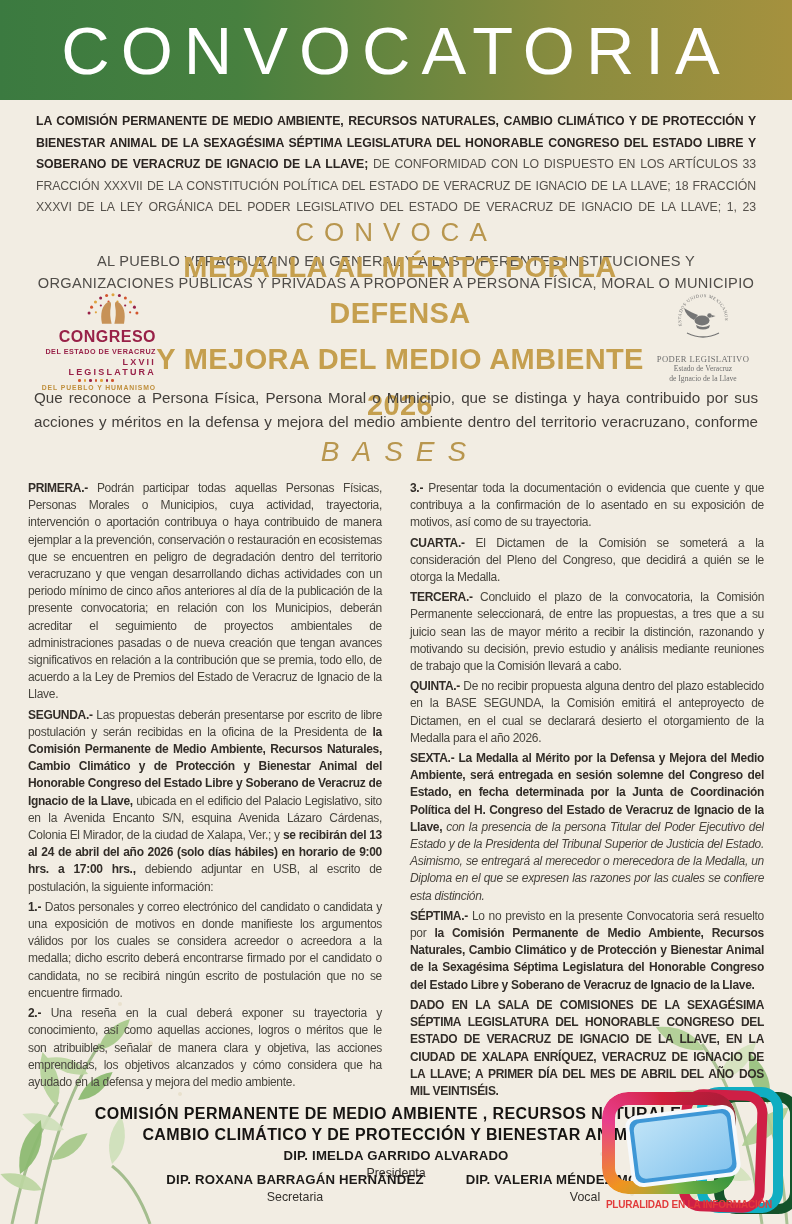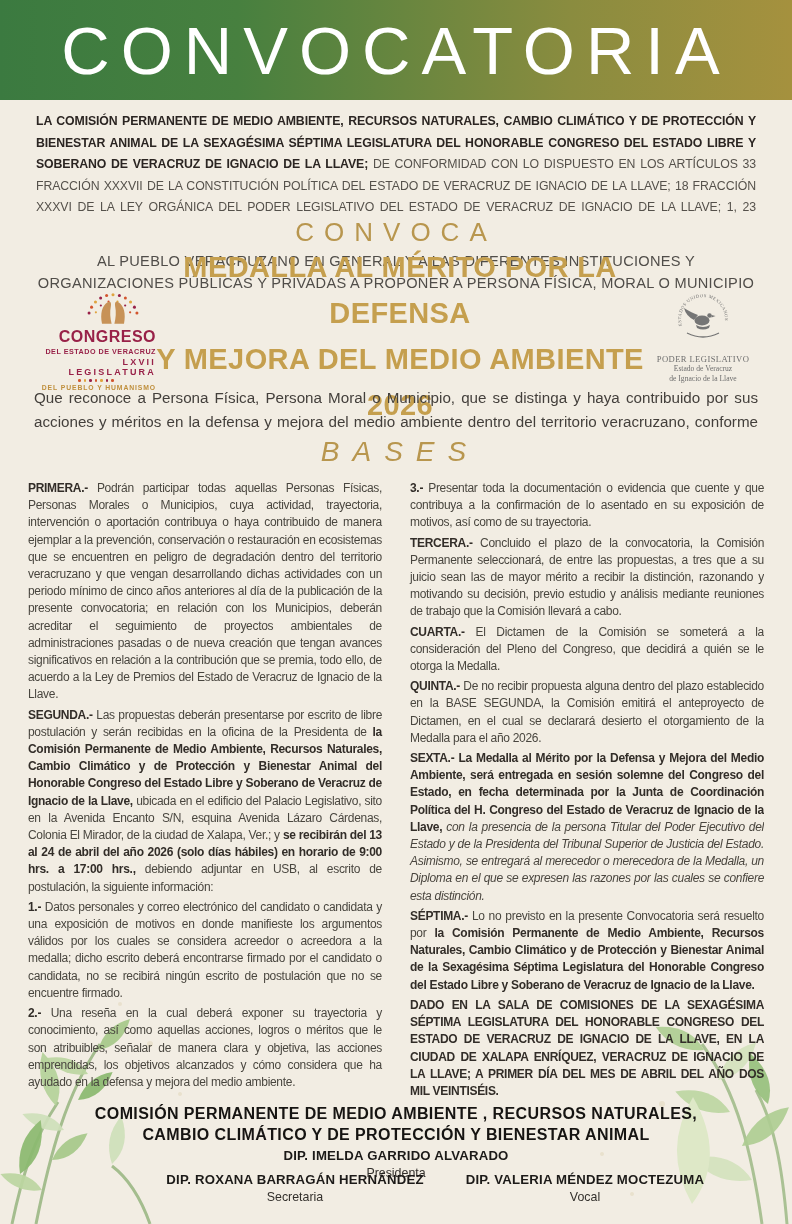--- a/index.html
+++ b/index.html
@@ -227,22 +227,22 @@
 
   <div class="cols">
     <div class="col">
       <p><span class="sg-b">PRIMERA.- </span><span class="sg-n">Podrán participar todas aquellas Personas Físicas, Personas Morales o Municipios, cuya actividad, trayectoria, intervención o aportación contribuya o haya contribuido de manera ejemplar a la prevención, conservación o restauración en ecosistemas que se encuentren en peligro de degradación dentro del territorio veracruzano y que vengan desarrollando dichas actividades con un periodo mínimo de cinco años anteriores al día de la publicación de la presente convocatoria; en relación con los Municipios, deberán acreditar el seguimiento de proyectos ambientales de administraciones pasadas o de nueva creación que tengan avances significativos en relación a la contribución que se premia, todo ello, de acuerdo a la Ley de Premios del Estado de Veracruz de Ignacio de la Llave.</span></p>
       <p><span class="sg-b">SEGUNDA.- </span><span class="sg-n">Las propuestas deberán presentarse por escrito de libre postulación y serán recibidas en la oficina de la Presidenta de </span><span class="sg-b">la Comisión Permanente de Medio Ambiente, Recursos Naturales, Cambio Climático y de Protección y Bienestar Animal del Honorable Congreso del Estado Libre y Soberano de Veracruz de Ignacio de la Llave, </span><span class="sg-n">ubicada en el edificio del Palacio Legislativo, sito en la Avenida Encanto S/N, esquina Avenida Lázaro Cárdenas, Colonia El Mirador, de la ciudad de Xalapa, Ver.; y </span><span class="sg-b">se recibirán del 13 al 24 de abril del año 2026 (solo días hábiles) en horario de 9:00 hrs. a 17:00 hrs., </span><span class="sg-n">debiendo adjuntar en USB, al escrito de postulación, la siguiente información:</span></p>
       <p><span class="sg-b">1.- </span><span class="sg-n">Datos personales y correo electrónico del candidato o candidata y una exposición de motivos en donde manifieste los argumentos válidos por los cuales se considera acreedor o acreedora a la medalla; dicho escrito deberá encontrarse firmado por el candidato o candidata, no se recibirá ningún escrito de postulación que no se encuentre firmado.</span></p>
       <p><span class="sg-b">2.- </span><span class="sg-n">Una reseña en la cual deberá exponer su trayectoria y conocimiento, así como aquellas acciones, logros o méritos que le son atribuibles, señalar de manera clara y objetiva, las acciones emprendidas, los objetivos alcanzados y cómo considera que ha ayudado en la defensa y mejora del medio ambiente.</span></p>
     </div>
     <div class="col">
       <p><span class="sg-b">3.- </span><span class="sg-n">Presentar toda la documentación o evidencia que cuente y que contribuya a la confirmación de lo asentado en su exposición de motivos, así como de su trayectoria.</span></p>
+      <p><span class="sg-b">CUARTA.- </span><span class="sg-n">El Dictamen de la Comisión se someterá a la consideración del Pleno del Congreso, que decidirá a quién se le otorga la Medalla.</span></p>
       <p><span class="sg-b">TERCERA.- </span><span class="sg-n">Concluido el plazo de la convocatoria, la Comisión Permanente seleccionará, de entre las propuestas, a tres que a su juicio sean las de mayor mérito a recibir la distinción, razonando y motivando su decisión, previo estudio y análisis mediante reuniones de trabajo que la Comisión llevará a cabo.</span></p>
-      <p><span class="sg-b">CUARTA.- </span><span class="sg-n">El Dictamen de la Comisión se someterá a la consideración del Pleno del Congreso, que decidirá a quién se le otorga la Medalla.</span></p>
       <p><span class="sg-b">QUINTA.- </span><span class="sg-n">De no recibir propuesta alguna dentro del plazo establecido en la BASE SEGUNDA, la Comisión emitirá el anteproyecto de Dictamen, en el cual se declarará desierto el otorgamiento de la Medalla para el año 2026.</span></p>
       <p><span class="sg-b">SEXTA.- La Medalla al Mérito por la Defensa y Mejora del Medio Ambiente, será entregada en sesión solemne del Congreso del Estado, en fecha determinada por la Junta de Coordinación Política del H. Congreso del Estado de Veracruz de Ignacio de la Llave, </span><span class="sg-i">con la presencia de la persona Titular del Poder Ejecutivo del Estado y de la Presidenta del Tribunal Superior de Justicia del Estado. Asimismo, se entregará al merecedor o merecedora de la Medalla, un Diploma en el que se expresen las razones por las cuales se confiere esta distinción.</span></p>
       <p><span class="sg-b">SÉPTIMA.- </span><span class="sg-n">Lo no previsto en la presente Convocatoria será resuelto por </span><span class="sg-b">la Comisión Permanente de Medio Ambiente, Recursos Naturales, Cambio Climático y de Protección y Bienestar Animal de la Sexagésima Séptima Legislatura del Honorable Congreso del Estado Libre y Soberano de Veracruz de Ignacio de la Llave.</span></p>
       <p><span class="sg-b">DADO EN LA SALA DE COMISIONES DE LA SEXAGÉSIMA SÉPTIMA LEGISLATURA DEL HONORABLE CONGRESO DEL ESTADO DE VERACRUZ DE IGNACIO DE LA LLAVE, EN LA CIUDAD DE XALAPA ENRÍQUEZ, VERACRUZ DE IGNACIO DE LA LLAVE; A PRIMER DÍA DEL MES DE ABRIL DEL AÑO DOS MIL VEINTISÉIS.</span></p>
     </div>
   </div>
 
   <div class="footer">
     <div class="f-comm">
       <div>COMISIÓN PERMANENTE DE MEDIO AMBIENTE , RECURSOS  NATURALES,</div>
@@ -255,14 +255,22 @@
     <div class="f-sec">
       <div class="f-name">DIP. ROXANA BARRAGÁN HERNÁNDEZ</div>
       <div class="f-role">Secretaria</div>
     </div>
     <div class="f-voc">
       <div class="f-name">DIP. VALERIA MÉNDEZ MOCTEZUMA</div>
       <div class="f-role">Vocal</div>
     </div>
   </div>
 
+  <div class="wm">
+    <div class="wm-back wm-b3"></div>
+    <div class="wm-back wm-b2"></div>
+    <div class="wm-back wm-b1"></div>
+    <div class="wm-main"></div>
+    <div class="wm-screen"></div>
+    <div class="wm-cap">PLURALIDAD EN LA INFORMACIÓN</div>
+  </div>
 
 </div>
 
 </body></html>

